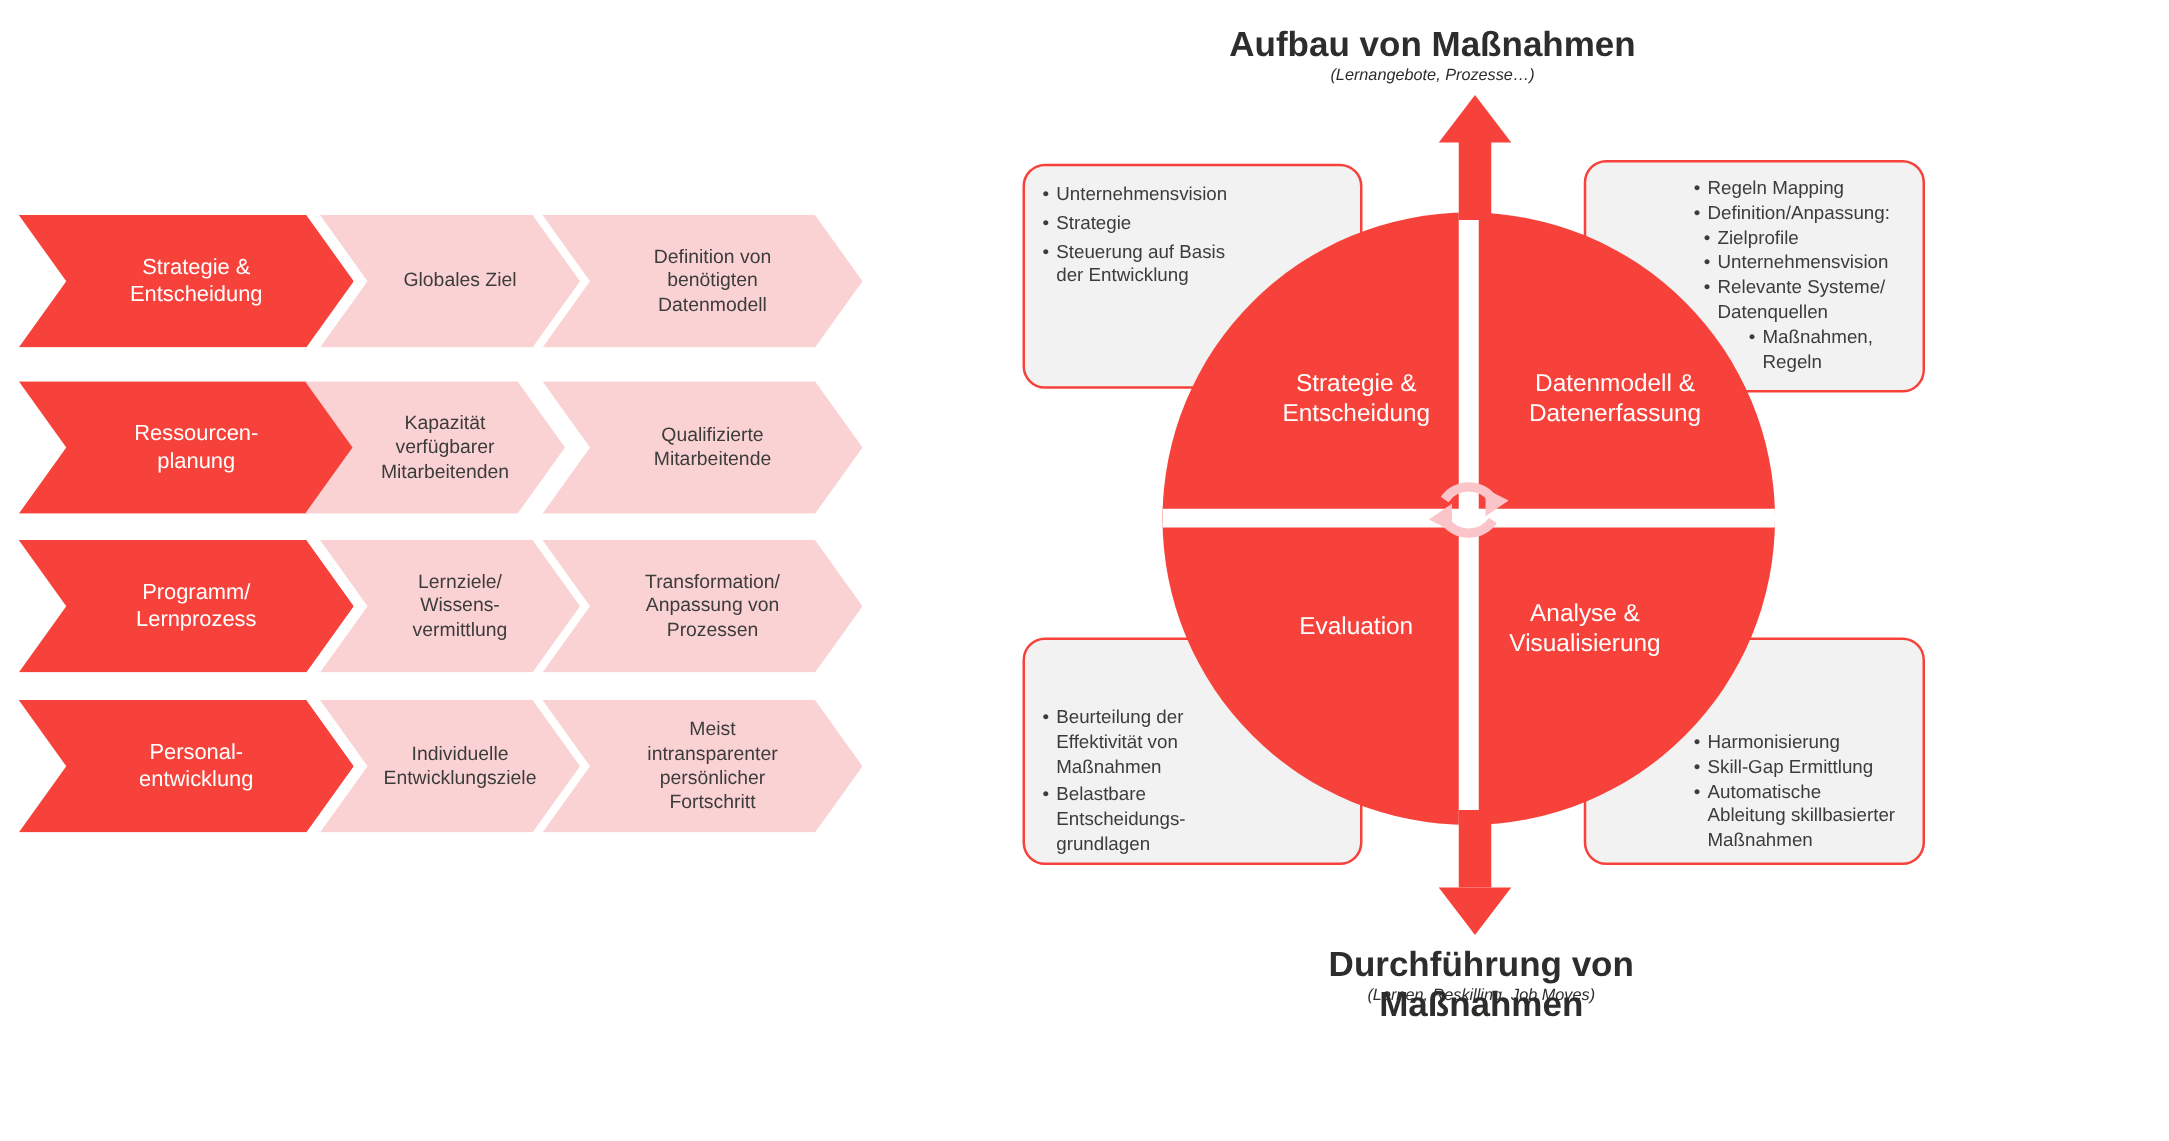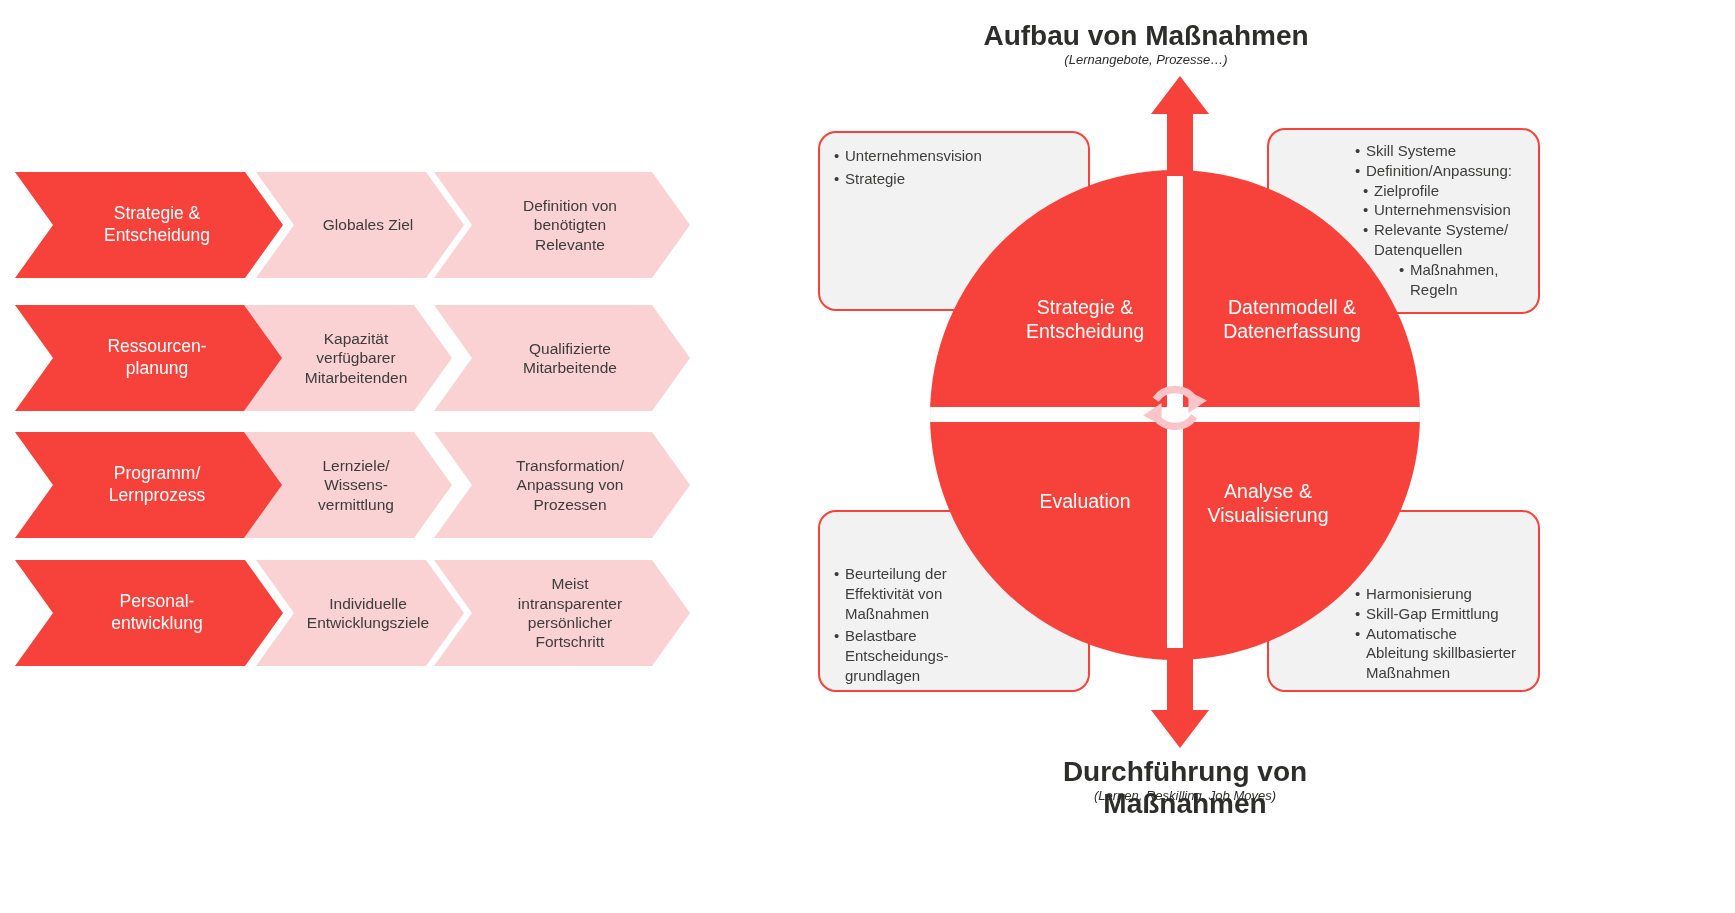--- a/index.html
+++ b/index.html
@@ -72,42 +72,42 @@
     <div class="chev stage" style="left:15px;top:172px;width:268px;">
       <span>Strategie &amp;
 Entscheidung</span>
     </div>
     <div class="chev light" style="left:256px;top:172px;width:208px;">
       <span>Globales Ziel</span>
     </div>
     <div class="chev light" style="left:434px;top:172px;width:256px;">
       <span>Definition von
 benötigten
-Relevante</span>
+Datenmodell</span>
     </div>
 
     <div class="chev stage" style="left:15px;top:305px;width:268px;">
       <span>Ressourcen-
 planung</span>
     </div>
     <div class="chev light" style="left:244px;top:305px;width:208px;">
       <span>Kapazität
 verfügbarer
 Mitarbeitenden</span>
     </div>
     <div class="chev light" style="left:434px;top:305px;width:256px;">
       <span>Qualifizierte
 Mitarbeitende</span>
     </div>
 
     <div class="chev stage" style="left:15px;top:432px;width:268px;">
       <span>Programm/
 Lernprozess</span>
     </div>
-    <div class="chev light" style="left:244px;top:432px;width:208px;">
+    <div class="chev light" style="left:256px;top:432px;width:208px;">
       <span>Lernziele/
 Wissens-
 vermittlung</span>
     </div>
     <div class="chev light" style="left:434px;top:432px;width:256px;">
       <span>Transformation/
 Anpassung von
 Prozessen</span>
     </div>
 
@@ -133,26 +133,28 @@
     <div class="ctitle" style="left:946px;top:20px;width:400px;">Aufbau von Maßnahmen</div>
     <div class="csub" style="left:946px;top:52px;width:400px;">(Lernangebote, Prozesse…)</div>
 
     <div class="arrow-head-up" style="left:1151px;top:76px;"></div>
     <div class="arrow-shaft" style="left:1167px;top:112px;height:64px;"></div>
 
     <div class="note-box" style="left:818px;top:131px;width:272px;height:180px;">
       <div class="note-inner" style="padding:13px 10px 10px 14px;">
         <div class="bx-item">Unternehmensvision</div>
         <div class="bx-item">Strategie</div>
+        <div class="bx-item">Steuerung auf Basis
+der Entwicklung</div>
       </div>
     </div>
 
     <div class="note-box" style="left:1267px;top:128px;width:273px;height:186px;">
       <div class="note-inner" style="padding:11px 8px 8px 86px;">
-        <div class="bx-item" style="margin-bottom:0;">Skill Systeme</div>
+        <div class="bx-item" style="margin-bottom:0;">Regeln Mapping</div>
         <div class="bx-item" style="margin-bottom:0;">Definition/Anpassung:</div>
         <div class="bx-item ind1" style="margin-bottom:0;">Zielprofile</div>
         <div class="bx-item ind1" style="margin-bottom:0;">Unternehmensvision</div>
         <div class="bx-item ind1" style="margin-bottom:0;">Relevante Systeme/
 Datenquellen</div>
         <div class="bx-item ind2" style="margin-bottom:0;">Maßnahmen,
 Regeln</div>
       </div>
     </div>
 

